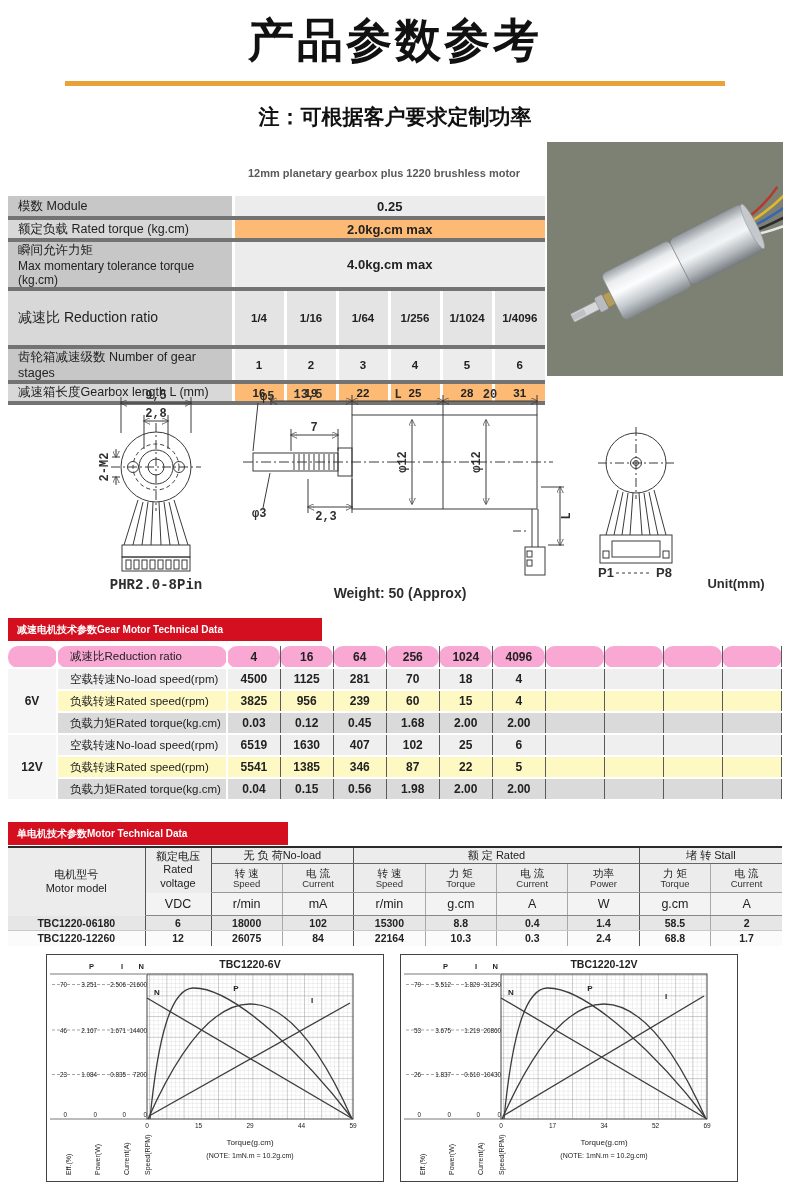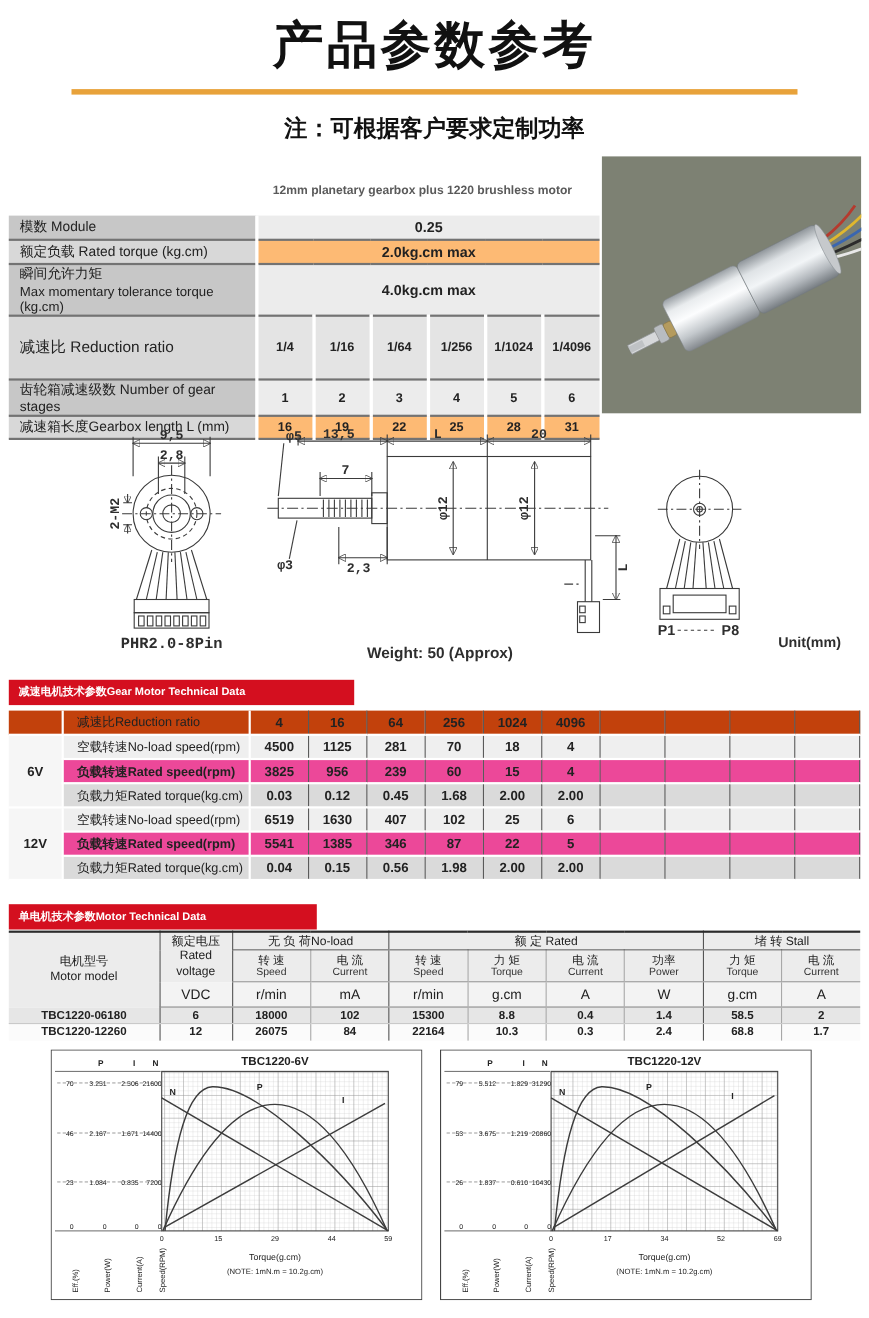--- a/index.html
+++ b/index.html
@@ -14,21 +14,21 @@
           font-size:21px; font-weight:bold; color:#111; }
 
   .model { position:absolute; top:150px; left:8px; font-size:30px; font-weight:800;
            color:#3d3d3d; letter-spacing:0.5px; }
   .subtitle { position:absolute; top:167px; left:248px; font-size:11px; font-weight:bold; color:#5a5a5a; }
 
   .photo { position:absolute; top:142px; left:547px; width:236px; height:234px; }
 
   
   table.spec { position:absolute; top:196px; left:8px; width:537px; border-collapse:collapse; table-layout:fixed; }
-  table.spec td { border-bottom:2px solid #737373; vertical-align:middle; }
+  table.spec td { border-bottom:4px solid #737373; vertical-align:middle; }
   table.spec td.lab { width:225px; padding-left:10px; font-size:12.5px; color:#222;
                       border-right:3px solid #fff; }
   table.spec td.lab .en { font-size:12px; }
   table.spec td.val { text-align:center; font-size:13px; font-weight:600; }
   table.spec td.rc { text-align:center; font-size:11.5px; font-weight:600; border-left:3px solid #fff;margin-left:16px; }
   .lab-d { background:#c7c7c7; } .lab-l { background:#d8d8d8; }
   .val-l { background:#ececec; } .val-d { background:#fdba74; } .val-m { background:#e4e4e4; }
 
   svg.drawing { position:absolute; top:387px; left:8px; }
   svg.drawing text { font-family:"Liberation Mono", monospace; font-size:12px; fill:#2e2e2e; font-weight:bold; }
@@ -42,23 +42,23 @@
   .banner2 { top:822px; width:280px; }
 
   
   table.gear { position:absolute; top:646px; left:8px; width:774px; border-collapse:collapse; table-layout:fixed; }
   table.gear td { height:22px; border-bottom:2px solid #fff; text-align:center; vertical-align:middle; }
   table.gear td.gv { width:49px; font-size:12px; font-weight:bold; background:#f6f6f6; border-right:2px solid #fff; }
   table.gear td.gl { width:170px; text-align:left; padding-left:12px; font-size:11.5px; border-right:2px solid #fff; }
   table.gear td.gc { width:53px; font-size:12px; font-weight:bold; border-right:1px solid #5a5a5a; }
   table.gear td.ge { width:59px; border-right:1px solid #5a5a5a; }
   table.gear td.ge:last-child { border-right:1px solid #5a5a5a; }
-  tr.gr0 td.gl, tr.gr0 td.gc, tr.gr0 td.ge, tr.gr0 td.gv0 { background:#c2410c; }
+  tr.gr0 td.gl, tr.gr0 td.gc, tr.gr0 td.ge, tr.gr0 td.gv0 { background:#f9a8d4;border-radius:10px; }
   tr.gr1 td.gl, tr.gr1 td.gc, tr.gr1 td.ge { background:#efefef; }
-  tr.gr2 td.gl, tr.gr2 td.gc, tr.gr2 td.ge { background:#ec4899;font-weight:bold; }
+  tr.gr2 td.gl, tr.gr2 td.gc, tr.gr2 td.ge { background:#fef9c3; }
   tr.gr3 td.gl, tr.gr3 td.gc, tr.gr3 td.ge { background:#dadada; }
 
   
   table.motor { position:absolute; top:846px; left:8px; width:774px; border-collapse:collapse; table-layout:fixed;
                 border-top:2px solid #2b2b2b; }
   table.motor td { text-align:center; vertical-align:middle; font-size:10.5px; }
   table.motor tr.h1 td { height:16px; background:#ececec; font-size:11px; }
   table.motor tr.h2 td { height:29px; background:#ececec; font-size:10.5px; line-height:1.15; }
   table.motor tr.hu td { height:23px; background:#f3f3f3; font-size:12.5px; }
   table.motor tr.d1 td { height:15px; background:#e6e6e6; font-weight:bold; }

